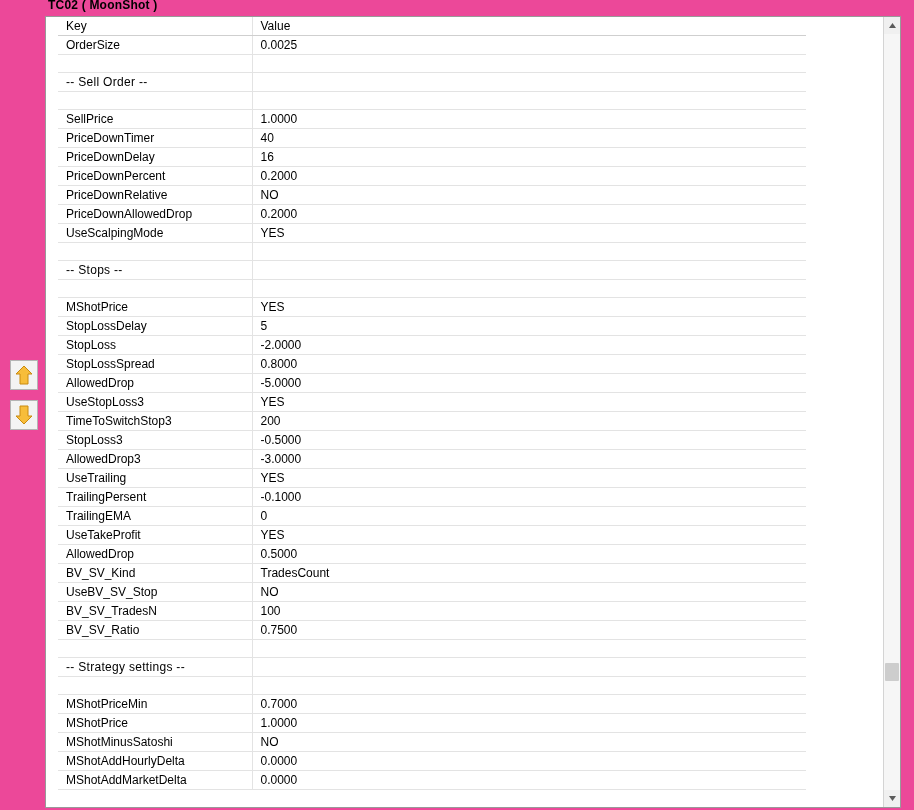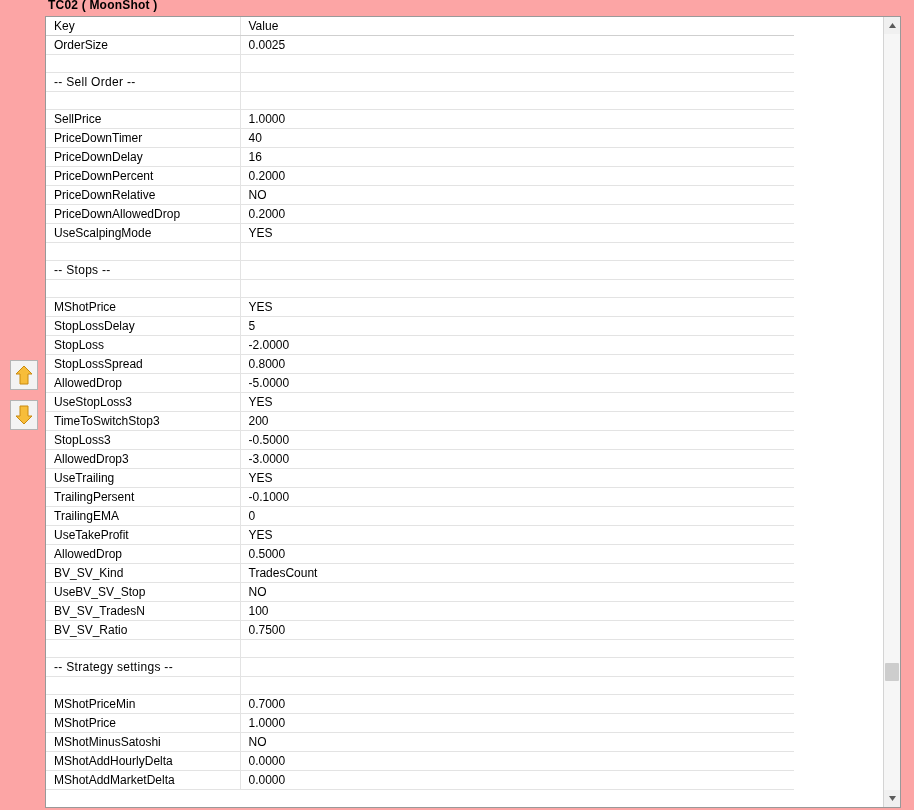--- a/index.html
+++ b/index.html
@@ -5,21 +5,21 @@
   html, body {
     margin: 0;
     padding: 0;
     background: #f0f0f0;
     font-family: "Liberation Sans", sans-serif;
   }
   #app {
     position: relative;
     width: 914px;
     height: 810px;
-    background: #fca5a5;
+    background: #ec4899;
     overflow: hidden;
   }
   
   .window-title {
     position: absolute;
     left: 48px;
     top: -2px;
     font-size: 12px;
     font-weight: bold;
     color: #000;
@@ -58,20 +58,21 @@
     box-sizing: border-box;
     overflow: hidden;
   }
   .grid {
     position: absolute;
     left: 0;
     top: 0;
     width: 748px;
     height: 100%;
     overflow: hidden;
+    padding-left: 12px;
   }
   table.kv {
     border-collapse: collapse;
     width: 838px;
     table-layout: fixed;
     font-size: 12px;
     color: #000;
   }
   table.kv col.c1 { width: 194px; }
   table.kv col.c2 { width: 644px; }

